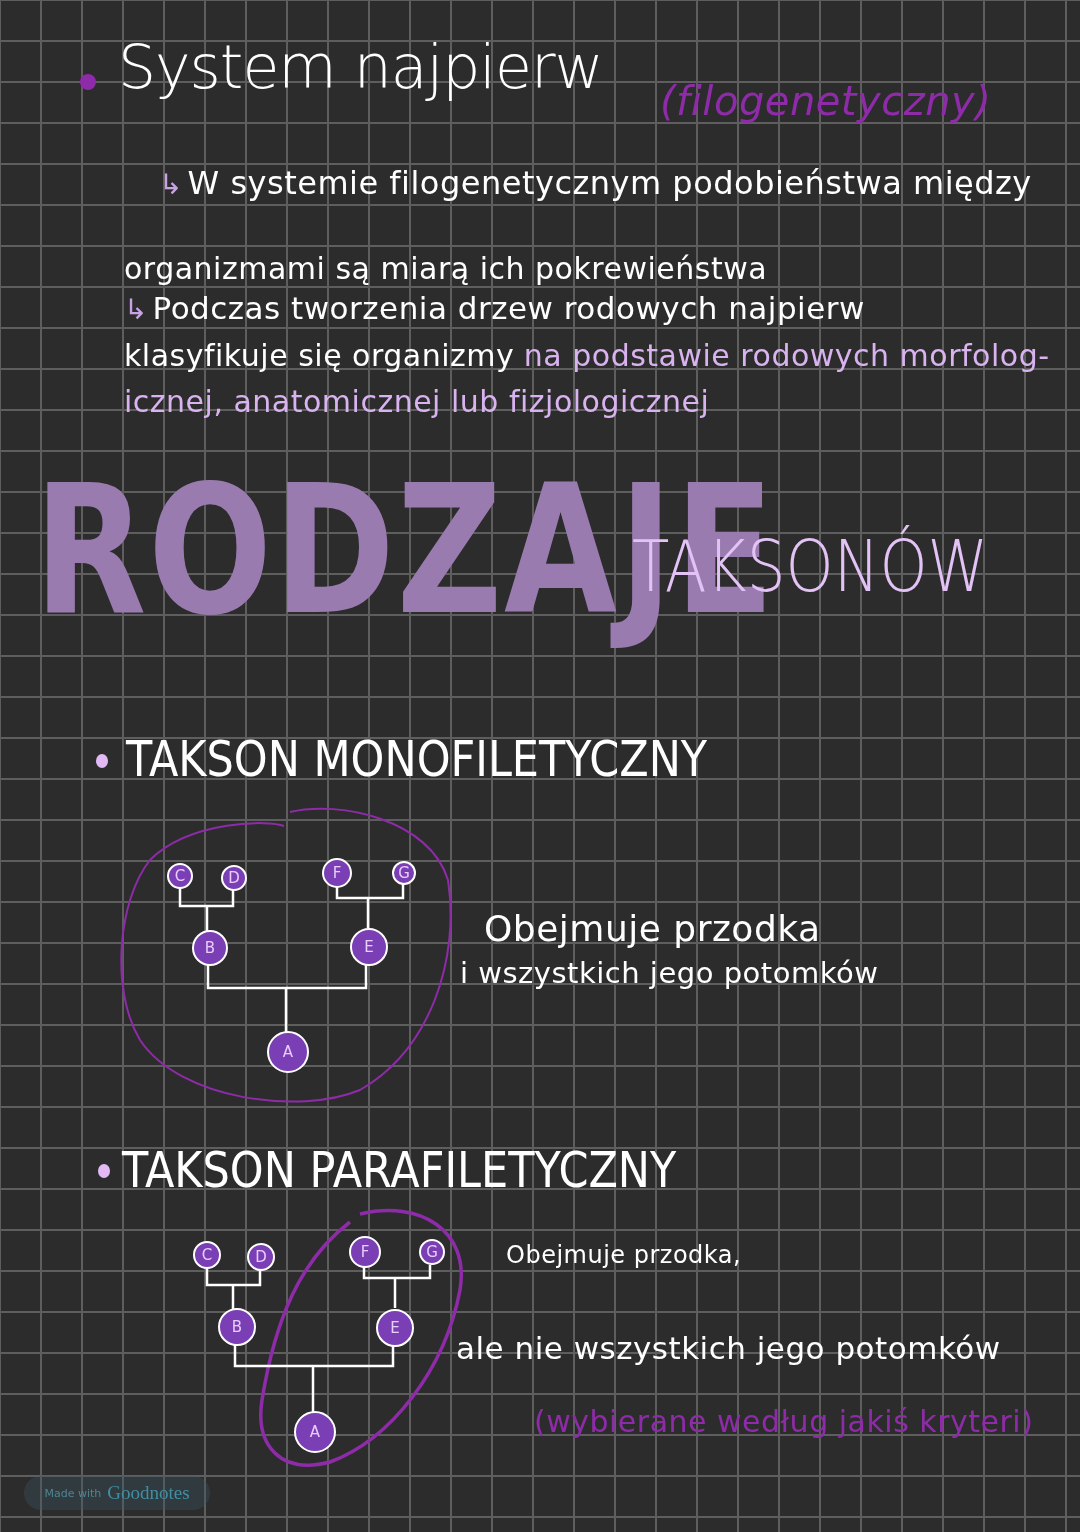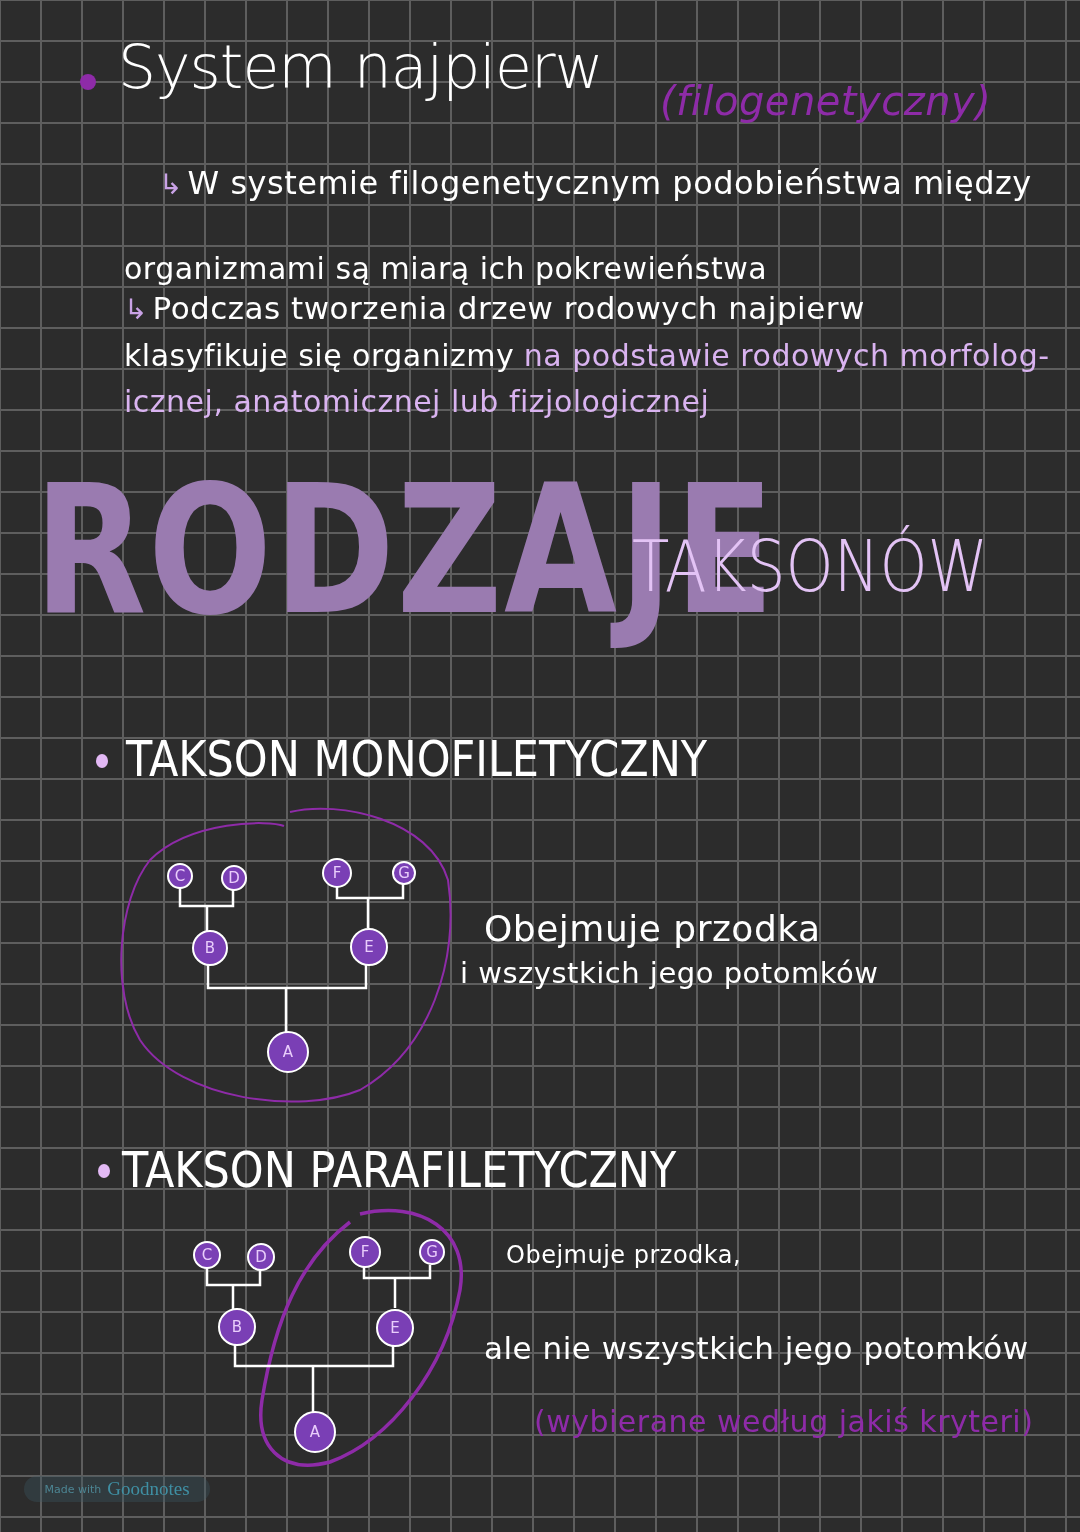--- a/index.html
+++ b/index.html
@@ -33,21 +33,21 @@
     }
     #small-heading {
       left: 632px; top: 530px; font-size: 72px; color: #e3c3f5;
       font-weight: 200; transform: scaleX(0.85); transform-origin: left top; line-height: 1;
       font-family: "DejaVu Sans", sans-serif;
     }
     .section-title { font-size: 50px; transform: scaleX(0.86); transform-origin: left top; line-height: 1; }
     .bullet-lilac { background: #e3b9f5; width: 12px; height: 14px; }
     .desc { font-size: 36px; }
     .badge {
-      position: absolute; left: 24px; top: 1476px; width: 186px; height: 26px;
+      position: absolute; left: 24px; top: 1476px; width: 186px; height: 34px;
       border-radius: 17px; background: rgba(60, 90, 100, 0.35);
       display: flex; align-items: center; justify-content: center; gap: 6px;
     }
     .badge .small { font-size: 11px; color: #4c8593; }
     .badge .brand { font-size: 19px; color: #3f8fa3; font-family: Liberation Serif, serif; }
     svg { position: absolute; left: 0; top: 0; overflow: visible; }
     .node-label { font-family: "DejaVu Sans", sans-serif; fill: #e9cdfb; font-size: 15px; text-anchor: middle; dominant-baseline: central; }
   </style>
 </head>
 <body>
@@ -163,19 +163,19 @@
   </g>
 </svg>
 
 <div class="abs desc white hand" style="left:484px;top:908px;font-size:36px;">Obejmuje przodka</div>
 <div class="abs desc white hand" style="left:460px;top:956px;font-size:29px;">i wszystkich jego potomków</div>
 
 <div class="dot bullet-lilac" style="left:98px;top:1164px;"></div>
 <div class="abs section-title white" style="left:122px;top:1145px;">TAKSON PARAFILETYCZNY</div>
 
 <div class="abs desc white hand" style="left:490px;top:1241px;font-size:24px;margin-left:16px;">Obejmuje przodka,</div>
-<div class="abs desc white hand" style="left:456px;top:1330px;font-size:31px;margin-left:28px;">ale nie wszystkich jego potomków</div>
+<div class="abs desc white hand" style="left:456px;top:1330px;font-size:31px;">ale nie wszystkich jego potomków</div>
 <div class="abs purple hand" style="left:534px;top:1404px;font-size:30px;">(wybierane według jakiś kryteri)</div>
 
 <div class="badge">
   <span class="small">Made with</span>
   <span class="brand">Goodnotes</span>
 </div>
 
 </body></html>

